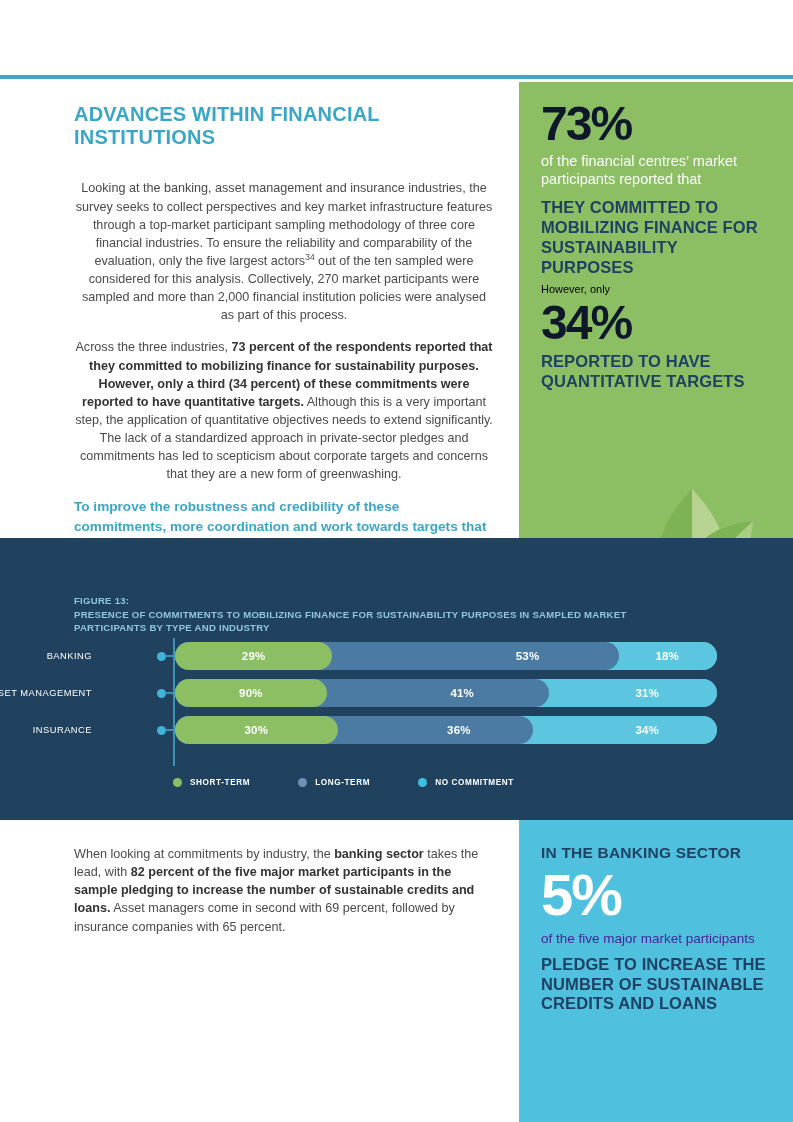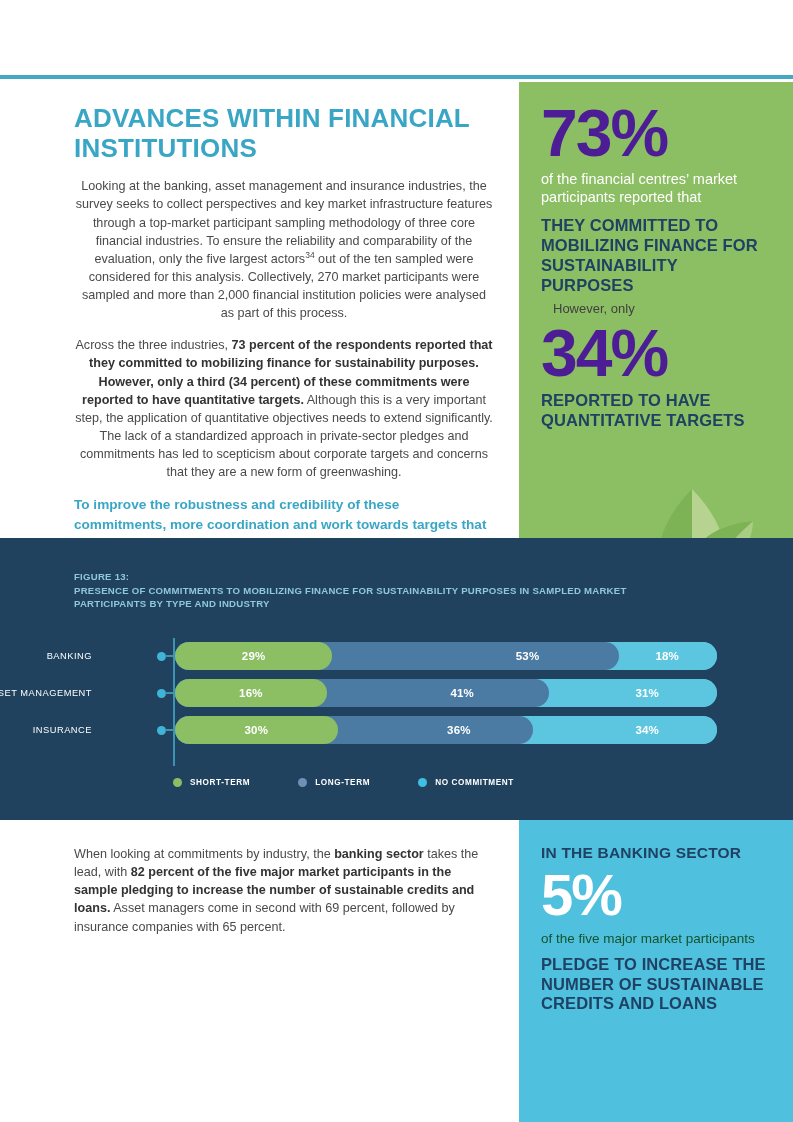--- a/index.html
+++ b/index.html
@@ -35,71 +35,71 @@
     left: 519px;
     top: 82px;
     width: 274px;
     height: 456px;
     background: #8cbf64;
     box-sizing: border-box;
     padding: 18px 22px 0 22px;
     overflow: hidden;
   }
   .big-stat {
-    font-size: 66px;
-    font-weight: bold;
-    color: #4c1d95;
+    font-size: 48px;
+    font-weight: bold;
+    color: #0f172a;
     letter-spacing: -2px;
     line-height: 1.0;
     margin: 0 0 4px 0;
   }
   .green-sub {
     color: #ffffff;
     font-size: 14.5px;
     line-height: 1.27;
     margin: 0 0 8px 0;
   }
   .green-caps {
     color: #1f4163;
     font-size: 16.5px;
     font-weight: bold;
     line-height: 1.22;
     letter-spacing: 0.1px;
     margin: 0 0 6px 0;
   }
   .green-however {
-    color: #404040;
-    font-size: 13px;
+    color: #000000;
+    font-size: 11px;
     line-height: 1.25;
-    margin: 0 0 2px 12px;
+    margin: 0 0 2px 0;
   }
 
   
   .leaf-logo {
     position: absolute;
     left: 645px;
     top: 487px;
     width: 110px;
     height: 115px;
   }
 
   
   .text-col {
     position: absolute;
     left: 74px;
     top: 103px;
     width: 420px;
   }
   h1.section-title {
     color: #3aa6c6;
-    font-size: 26px;
+    font-size: 20px;
     font-weight: bold;
     line-height: 1.16;
     letter-spacing: 0.2px;
-    margin: 0 0 14px 0;
+    margin: 0 0 30px 0;
     text-transform: uppercase;
   }
   p.body {
     color: #4a4a4a;
     font-size: 12.6px;
     line-height: 1.44;
     margin: 0 0 14px 0;
     text-align: center;
   }
   p.body b { color: #333333; }
@@ -118,21 +118,21 @@
     left: 0;
     top: 538px;
     width: 793px;
     height: 282px;
     background: #20425f;
     overflow: hidden;
   }
   .fig-label {
     position: absolute;
     left: 74px;
-    top: 32px;
+    top: 56px;
     width: 560px;
     color: #8fc7dd;
     font-size: 9.6px;
     font-weight: bold;
     line-height: 1.42;
     letter-spacing: 0.25px;
   }
   .fig-num { display: block; }
   .fig-title { display: block; }
 
@@ -279,21 +279,21 @@
   }
   .cyan-big {
     font-size: 58px;
     font-weight: bold;
     color: #ffffff;
     letter-spacing: -2px;
     line-height: 1.02;
     margin: 0 0 6px 0;
   }
   .cyan-sub {
-    color: #14532d;
+    color: #4c1d95;
     font-size: 13.5px;
     line-height: 1.27;
     margin: 0 0 8px 0;
   }
   .cyan-caps {
     color: #1f4163;
     font-size: 16.5px;
     font-weight: bold;
     line-height: 1.2;
     letter-spacing: 0.1px;
@@ -365,21 +365,21 @@
         <div class="row-dot"></div>
         <div class="row-connector"></div>
         <div class="bar-track">
           <div class="seg seg-none" style="width:542px;">
             <span style="position:absolute;right:58px;">31%</span>
           </div>
           <div class="seg seg-long" style="width:374px;">
             <span style="position:absolute;right:75px;">41%</span>
           </div>
           <div class="seg seg-short" style="width:151.8px;">
-            <span>16%</span>
+            <span>90%</span>
           </div>
         </div>
       </div>
 
       <div class="row" style="top:78px;">
         <div class="row-label">INSURANCE</div>
         <div class="row-dot"></div>
         <div class="row-connector"></div>
         <div class="bar-track">
           <div class="seg seg-none" style="width:542px;">

